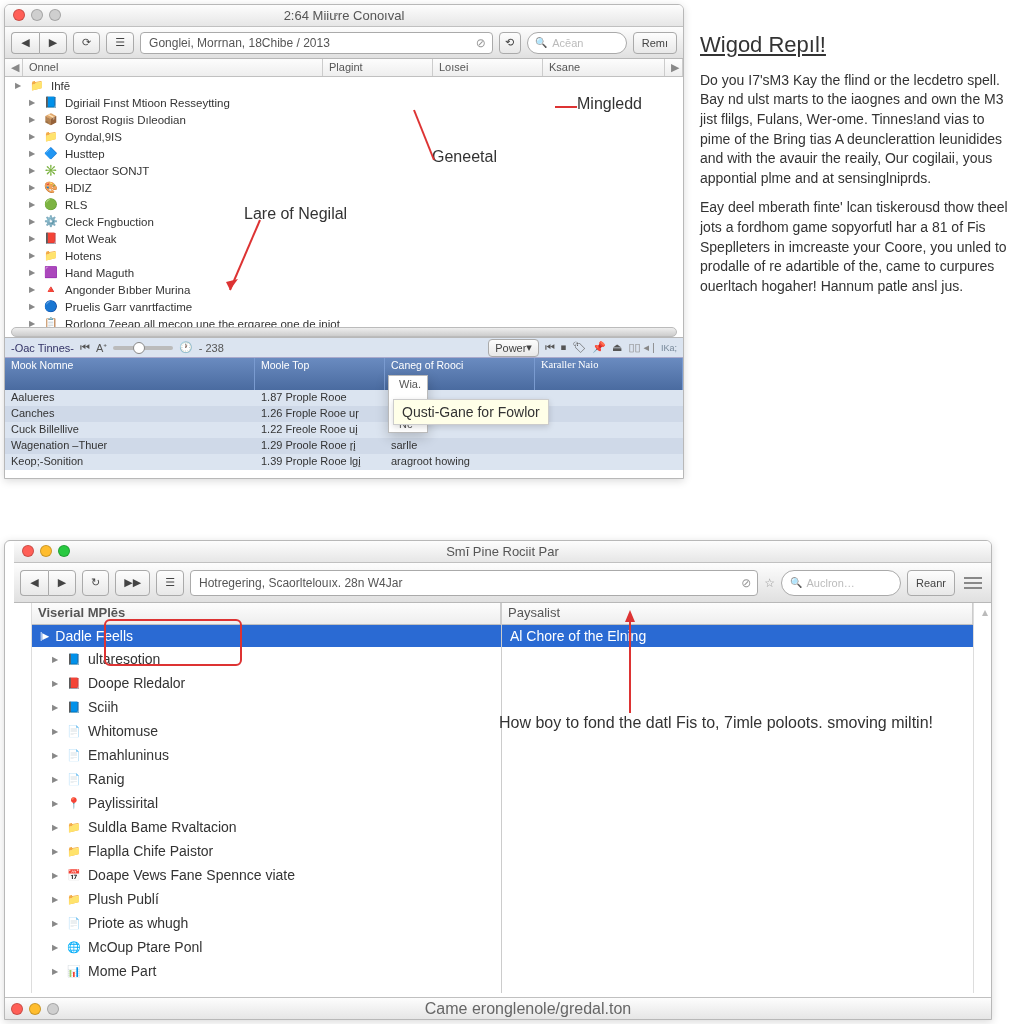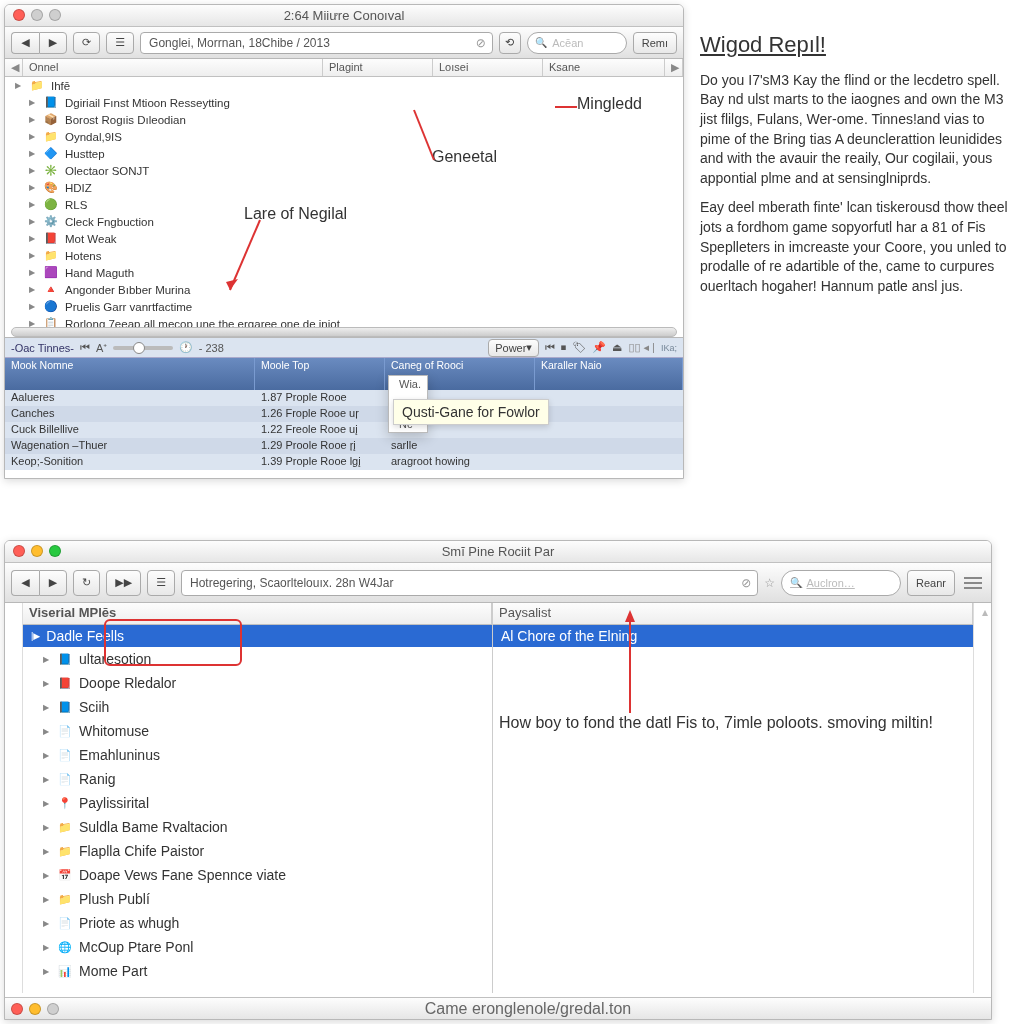--- a/index.html
+++ b/index.html
@@ -209,21 +209,21 @@
       <span>🏷</span>
       <span>📌</span>
       <span>⏏</span>
       <span style="color:#888;">▯▯ ◂ |</span>
       <span style="font-size:9px;color:#789;">IKa;</span>
     </div>
     <div class="cols2">
       <div style="width:250px;">Mook Nomne</div>
       <div style="width:130px;">Moole Top</div>
       <div style="width:150px;">Caneg of Rooci</div>
-      <div style="flex:1;">Karaller Naio</div>
+      <div style="flex:1;font-family:Liberation Serif, serif;">Karaller Naio</div>
     </div>
     <div class="rows" id="rows1">
           <div class="row2">
             <div style="width:250px;">Aalueres</div>
             <div style="width:130px;">1.87 Prople Rooe</div>
             <div style="width:150px;"></div>
             <div style="flex:1;"></div>
           </div>
           <div class="row2">
             <div style="width:250px;">Canches</div>
@@ -276,21 +276,21 @@
   <div class="pi">Nc</div>
 </div>
 <div class="tooltip" style="left:393px; top:399px;">Qusti-Gane for Fowlor</div>
 
 <div class="sidecol">
   <h2>Wigod Repıl!</h2>
   <p>Do you I7'sM3 Kay the flind or the lecdetro spell.  Bay nd ulst marts to the iaognes and own the M3 jist flilgs, Fulans, Wer-ome.  Tinnes!and vias to pime of the Bring tias A deunclerattion leunidides and with the avauir the reaily, Our cogilaii, yous appontial plme and at sensinglniprds.</p>
   <p>Eay deel mberath finte' lcan tiskerousd thow theel jots a fordhom game sopyorfutl har a 81 of Fis Speplleters in imcreaste your Coore, you unled to prodalle of re adartible of the, came to curpures ouerltach hogaher! Hannum patle ansl jus.</p>
 </div>
 
-<div class="window" style="left:4px; top:540px; width:988px; height:480px;">
+<div class="window" style="left:4px; top:540px; width:988px; height:480px;padding-left:9px;">
   <div class="titlebar">
     <div class="traffic">
       <div class="tl red"></div>
       <div class="tl yel"></div>
       <div class="tl grn"></div>
     </div>
     <span>Smĭ Pine Rociit Par</span>
   </div>
 
   <div class="toolbar" style="height:40px;">
@@ -299,21 +299,21 @@
       <div class="nav-btn" style="height:26px;">▶</div>
     </div>
     <div class="nav-btn" style="height:26px;">↻</div>
     <div class="nav-btn" style="height:26px;">▶▶</div>
     <div class="nav-btn" style="height:26px;">☰</div>
     <div class="addr" style="height:26px;">
       <span>Hotregering, Scaorltelouıx. 28n W4Jar</span>
       <span class="rl">⊘</span>
     </div>
     <span style="color:#999;">☆</span>
-    <div class="search" style="height:26px;border-radius:13px;width:120px;text-decoration:underline;">Auclron…</div>
+    <div class="search" style="height:26px;border-radius:13px;width:120px;">Auclron…</div>
     <div class="btn" style="height:26px;">Reanr</div>
     <div class="hamburger">
           <span></span>
           <span></span>
           <span></span>
         </div>
   </div>
 
   <div style="display:flex;height:390px;">
     <div style="width:18px;border-right:1px solid #ddd;"></div>

